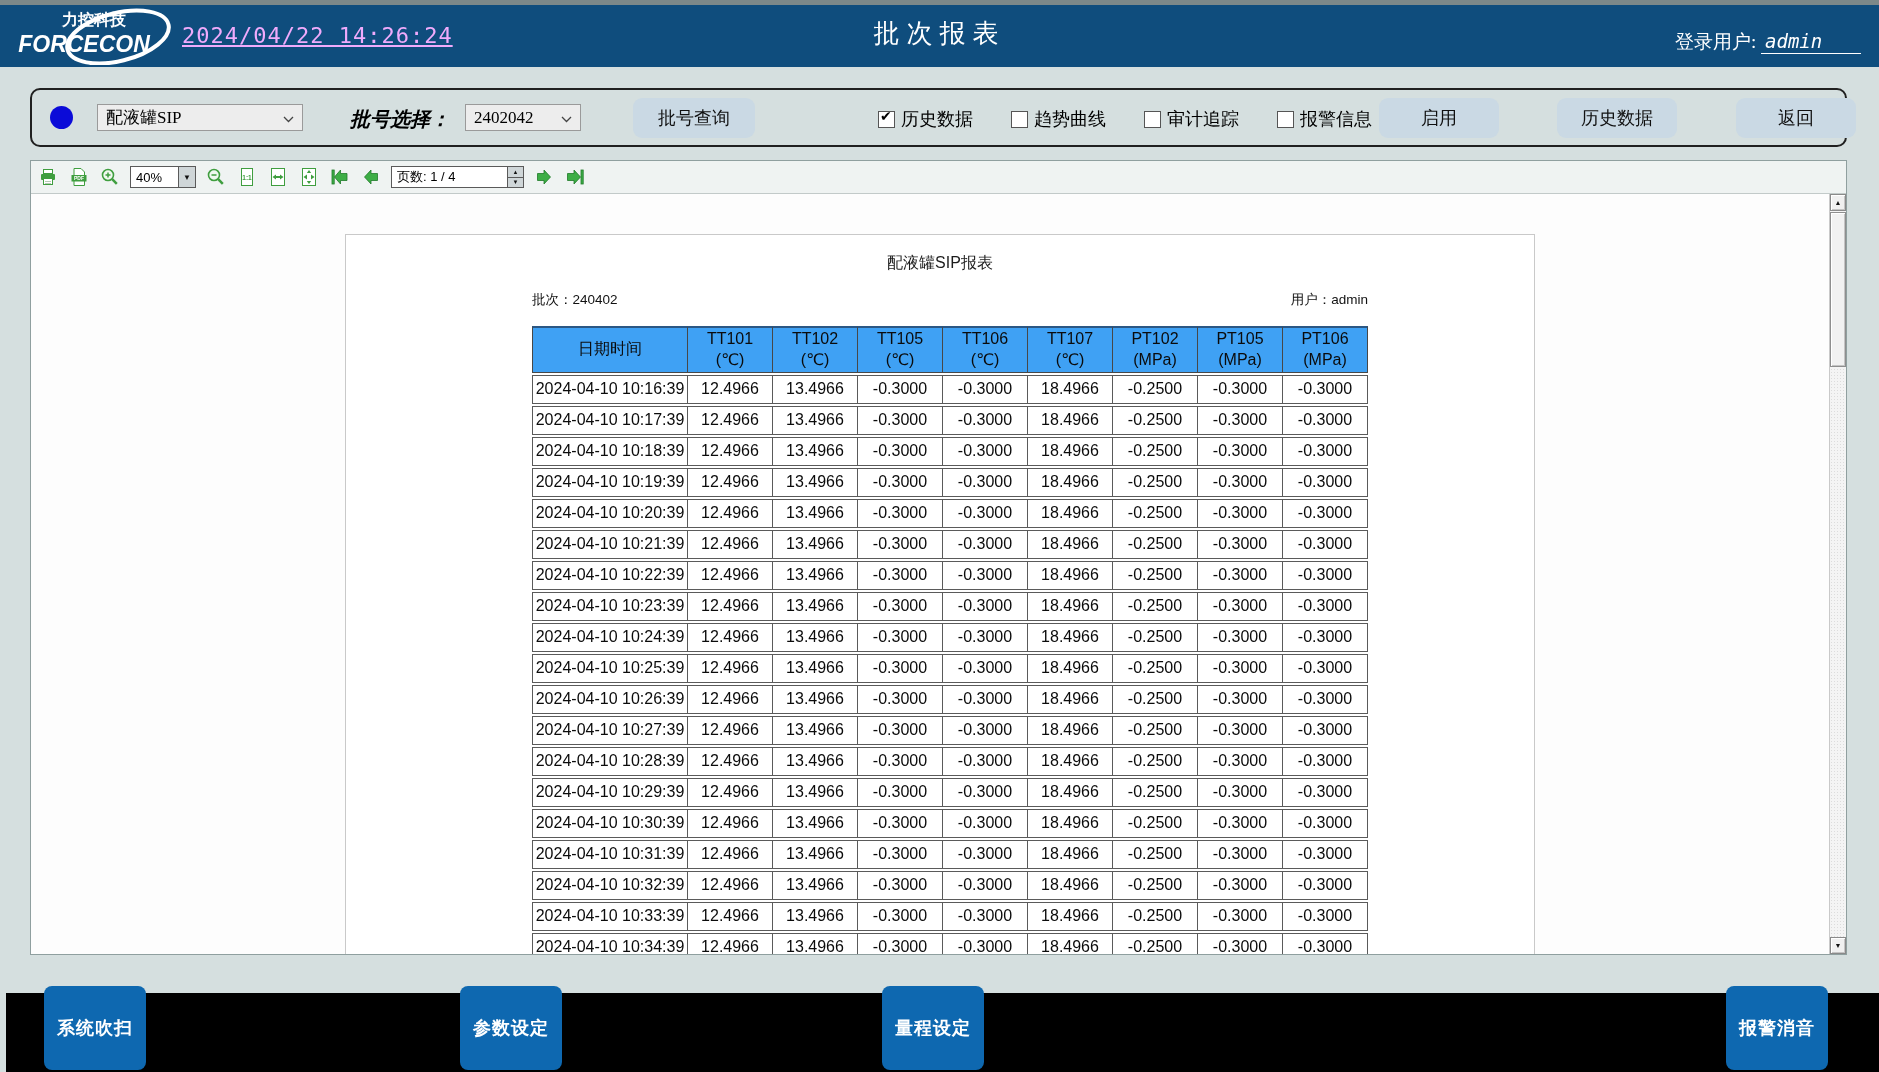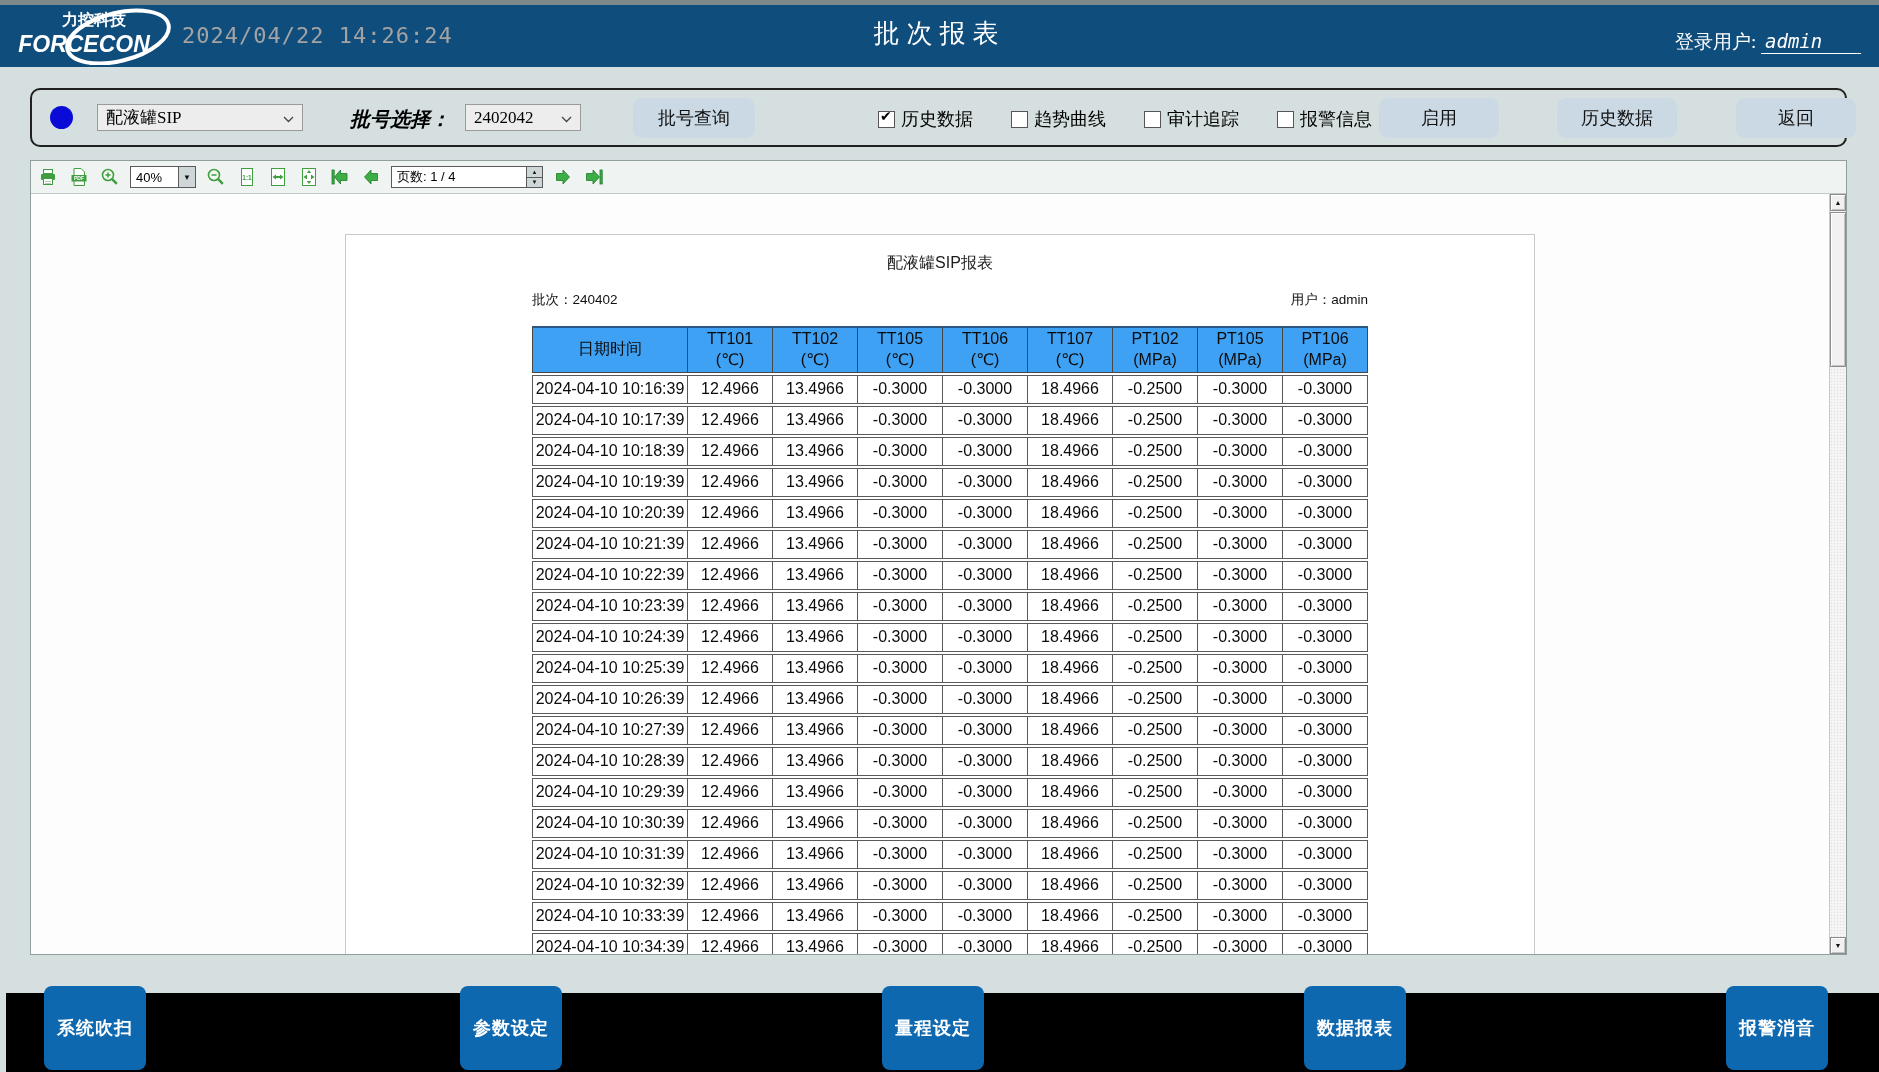--- a/index.html
+++ b/index.html
@@ -3,22 +3,22 @@
 <meta charset="utf-8">
 <style>
   html,body{margin:0;padding:0;background:#d5dfdf;}
   .screen{position:relative;width:1879px;height:1072px;background:#d5dfdf;overflow:hidden;
           font-family:"Liberation Sans","DejaVu Sans",sans-serif;color:#000;}
 
   
   .top-strip{position:absolute;left:0;top:0;width:100%;height:5px;background:#7c8889;}
   .header{position:absolute;left:0;top:5px;width:100%;height:62px;background:#0f4d7d;}
   .logo{position:absolute;left:6px;top:2px;width:172px;height:58px;}
-  .hdr-datetime{position:absolute;left:182px;top:18px;color:#a3a3a3;font-family:"DejaVu Sans Mono",monospace;
-          font-size:22px;letter-spacing:1px;}
+  .hdr-datetime{position:absolute;left:182px;top:18px;color:#f0abfc;font-family:"DejaVu Sans Mono",monospace;
+          font-size:22px;letter-spacing:1px;text-decoration:underline;}
   .hdr-title{position:absolute;left:50%;top:11px;transform:translateX(-50%);color:#fff;
           font-family:"Liberation Serif","DejaVu Serif",serif;font-size:26px;letter-spacing:7px;}
   .hdr-login{position:absolute;right:18px;top:24px;color:#fff;font-size:19px;
           font-family:"Liberation Serif","DejaVu Serif",serif;}
   .hdr-login .user{display:inline-block;min-width:92px;border-bottom:1px solid #fff;
           font-family:"DejaVu Sans Mono",monospace;padding:0 4px 1px 4px;font-style:italic;}
 
   
   .control-panel{position:absolute;left:30px;top:88px;width:1813px;height:55px;
           border:2px solid #202020;border-radius:10px;font-family:"Liberation Serif","DejaVu Serif",serif;}
@@ -46,21 +46,21 @@
   .viewer{position:absolute;left:30px;top:160px;width:1817px;height:795px;background:#fff;
           border:1px solid #8f9f9f;box-sizing:border-box;padding-left:8px;}
   .viewer-toolbar{position:absolute;left:0;top:0;right:0;height:33px;background:#eff3f2;
           border-bottom:1px solid #c2cac9;display:flex;align-items:center;padding-left:6px;gap:9px;box-sizing:border-box;}
   .vicon{width:22px;height:22px;display:flex;align-items:center;justify-content:center;cursor:pointer;flex:0 0 auto;}
   .zoom-combo{width:66px;height:22px;background:#fff;border:1px solid #5a5a5a;display:flex;align-items:center;
           font-size:13px;box-sizing:border-box;cursor:pointer;}
   .zoom-combo .zc-text{padding-left:5px;flex:1;}
   .zoom-combo .zc-btn{width:16px;height:100%;background:#cfd6d8;border-left:1px solid #5a5a5a;
           display:flex;align-items:center;justify-content:center;font-size:8px;color:#111;}
-  .page-box{width:152px;height:22px;background:#fff;border:1px solid #5a5a5a;display:flex;align-items:center;
+  .page-box{width:133px;height:22px;background:#fff;border:1px solid #5a5a5a;display:flex;align-items:center;
           font-size:13px;box-sizing:border-box;}
   .page-box .pb-text{padding-left:5px;flex:1;}
   .spinner{width:15px;height:100%;border-left:1px solid #5a5a5a;display:flex;flex-direction:column;}
   .spin{flex:1;background:#cfd6d8;display:flex;align-items:center;justify-content:center;
           font-size:6px;color:#111;cursor:pointer;}
   .spin + .spin{border-top:1px solid #5a5a5a;}
 
   .viewer-canvas{position:absolute;left:0;top:33px;right:17px;bottom:0;background:#fdfdfd;overflow:hidden;}
   .report-page{position:absolute;left:314px;top:40px;width:1190px;height:760px;background:#fff;
           border:1px solid #c9c9c9;box-sizing:border-box;}
@@ -520,17 +520,16 @@
       <span class="sb-btn sb-up">▲</span>
       <span class="sb-thumb"></span>
       <span class="sb-btn sb-down">▼</span>
     </div>
   </div>
 
   <div class="bottom-bar">
     <button class="footer-btn fb-0">系统吹扫</button>
     <button class="footer-btn fb-1">参数设定</button>
     <button class="footer-btn fb-2">量程设定</button>
-    <button class="footer-btn fb-3">数据报表</button>
     <button class="footer-btn fb-4">报警消音</button>
   </div>
 
 </div>
 
 </body></html>

